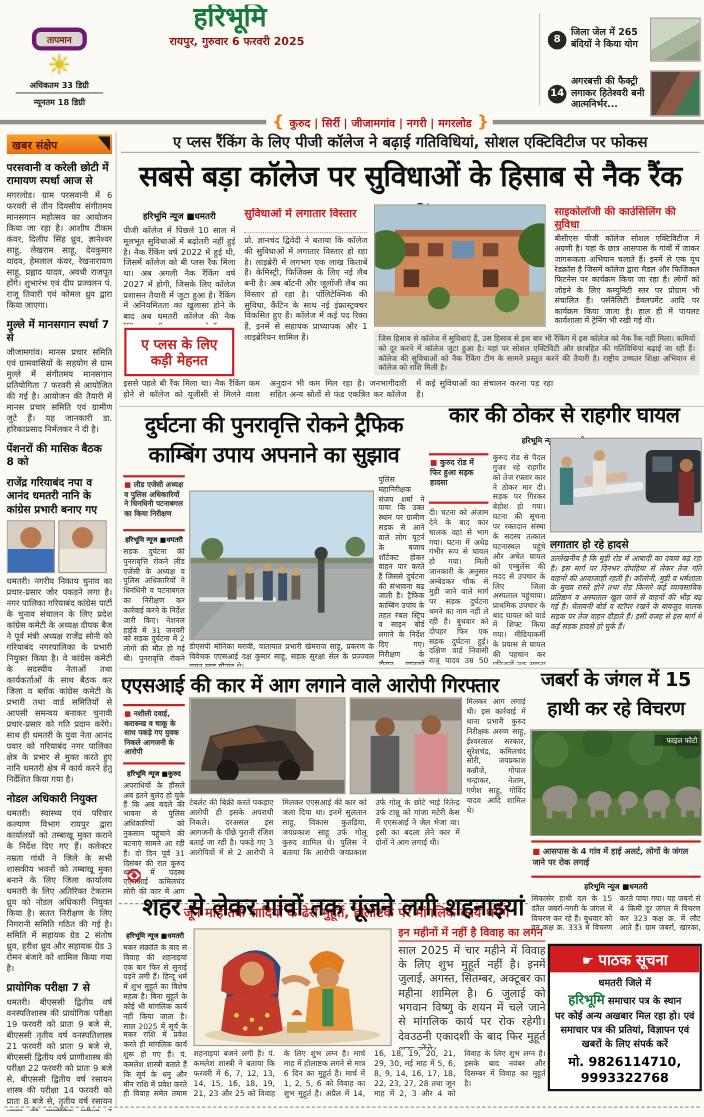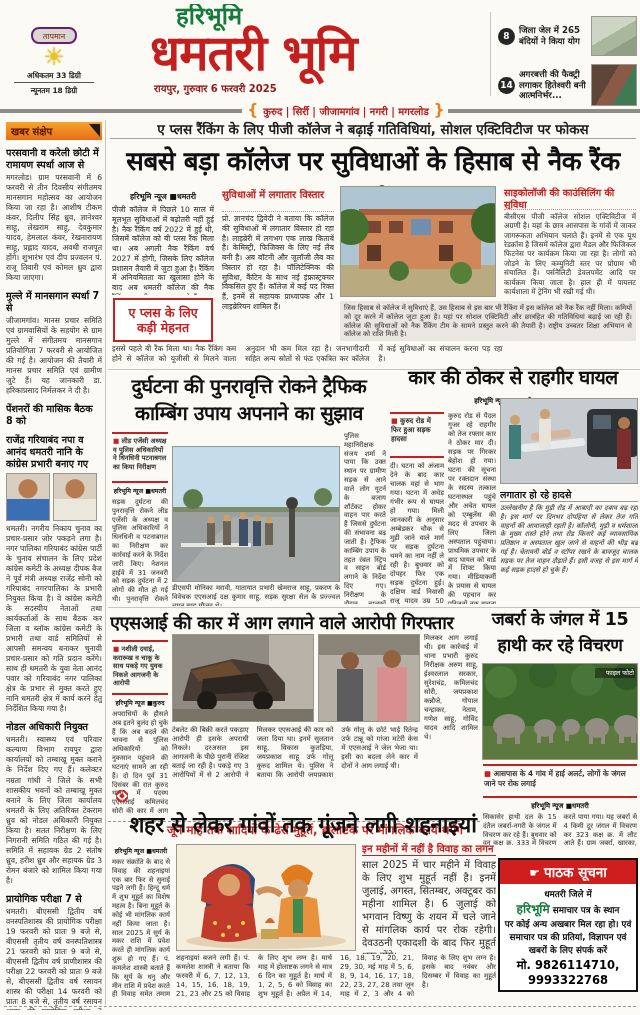--- a/index.html
+++ b/index.html
@@ -13,21 +13,21 @@
   .center { text-align:center; }
   .bullet-box { border-top:2px solid #c42222; border-bottom:2px solid #c42222; padding:3px 1px; font-weight:bold; line-height:1.3; }
   .redsq { color:#c42222; }
   .photo { border:1px solid #9a978e; background:#ddd; }
   .cap { font-size:6.8px; }
   .vline { background:#c6c4bb; width:1px; }
   .hline { background:#c8c5bc; height:1px; }
   .dashline { border-top:1px dashed #9a978e; height:0; }
   svg { display:block; }
   
-  .pill { background:#d9d8d0; border:2px solid #701a75; border-radius:8px; color:#7c1412; font-weight:normal; font-size:8px; padding:1px 10px; display:inline-block; }
+  .pill { background:#d9d8d0; border:4px solid #701a75; border-radius:8px; color:#7c1412; font-weight:bold; font-size:8px; padding:1px 10px; display:inline-block; }
   .numcirc { width:17px; height:17px; border-radius:50%; background:#262626; color:#fff; font-size:9px; font-weight:bold; display:flex; align-items:center; justify-content:center; flex:none; }
   .brief { display:flex; gap:4px; align-items:center; }
   .brief .txt { font-size:8.6px; font-weight:bold; line-height:1.25; color:#222; width:68px; }
   .sb-h { background:linear-gradient(#f5a42c,#e86d15); color:#591400; font-weight:bold; font-size:10px; padding:2px 5px; position:relative; }
   .sb-h .tri { position:absolute; right:2px; top:2px; width:0; height:0; border-top:13px solid #1c1c1c; border-left:11px solid transparent; }
   .sb-t { font-size:9.6px; font-weight:bold; line-height:1.25; margin:7px 0 2px; color:#0e0e0e; }
   .sb-b { font-size:7.6px; text-align:justify; line-height:1.32; color:#2c2c2c; }
   .redbox { border:2px solid #c42222; display:flex; align-items:center; justify-content:center; text-align:center; color:#c42222; font-weight:bold; font-size:12.5px; line-height:1.2; background:#fff; }
   .graycap { background:#e9e7df; padding:3px 4px; font-size:6.9px; text-align:justify; line-height:1.28; color:#333; }
   .notice { border:2px solid #111; background:#fff; }
@@ -45,21 +45,20 @@
 
 <div class="abs" style="left:14px;top:24px;width:80px;height:80px;text-align:center;">
   <span class="pill">तापमान</span>
   <div style="font-size:24px;line-height:26px;color:#e7c51e;text-shadow:0 0 2px #caa10e;">☀</div>
   <div style="font-size:7.4px;font-weight:bold;border-bottom:1px solid #555;padding-bottom:2px;">अधिकतम 33 डिग्री</div>
   <div style="font-size:7.4px;font-weight:bold;padding-top:2px;">न्यूनतम 18 डिग्री</div>
 </div>
 
 <div class="abs" style="left:150px;top:4px;width:336px;height:102px;">
   <div style="color:#157a3c;font-weight:bold;font-size:24px;margin-left:26px;line-height:1;">हरिभूमि</div>
-  <div style="color:#c41e1e;font-weight:bold;font-size:49px;line-height:1.05;letter-spacing:-1px;">धमतरी भूमि</div>
   <div style="color:#8a1a1a;font-weight:bold;font-size:10px;margin:2px 0 0 4px;">रायपुर, गुरुवार 6 फरवरी 2025</div>
 </div>
 
 <div class="abs vline" style="left:490px;top:12px;height:84px;"></div>
 
 <div class="abs brief" style="left:498px;top:14px;width:140px;height:44px;">
   <span class="numcirc">8</span>
   <span class="txt">जिला जेल में 265 बंदियों ने किया योग</span>
   <span class="photo" style="width:46px;height:40px;flex:none;background:linear-gradient(150deg,#cdd6c4 0 45%,#a9b89d 45% 70%,#8fa087 70%);"></span>
 </div>

